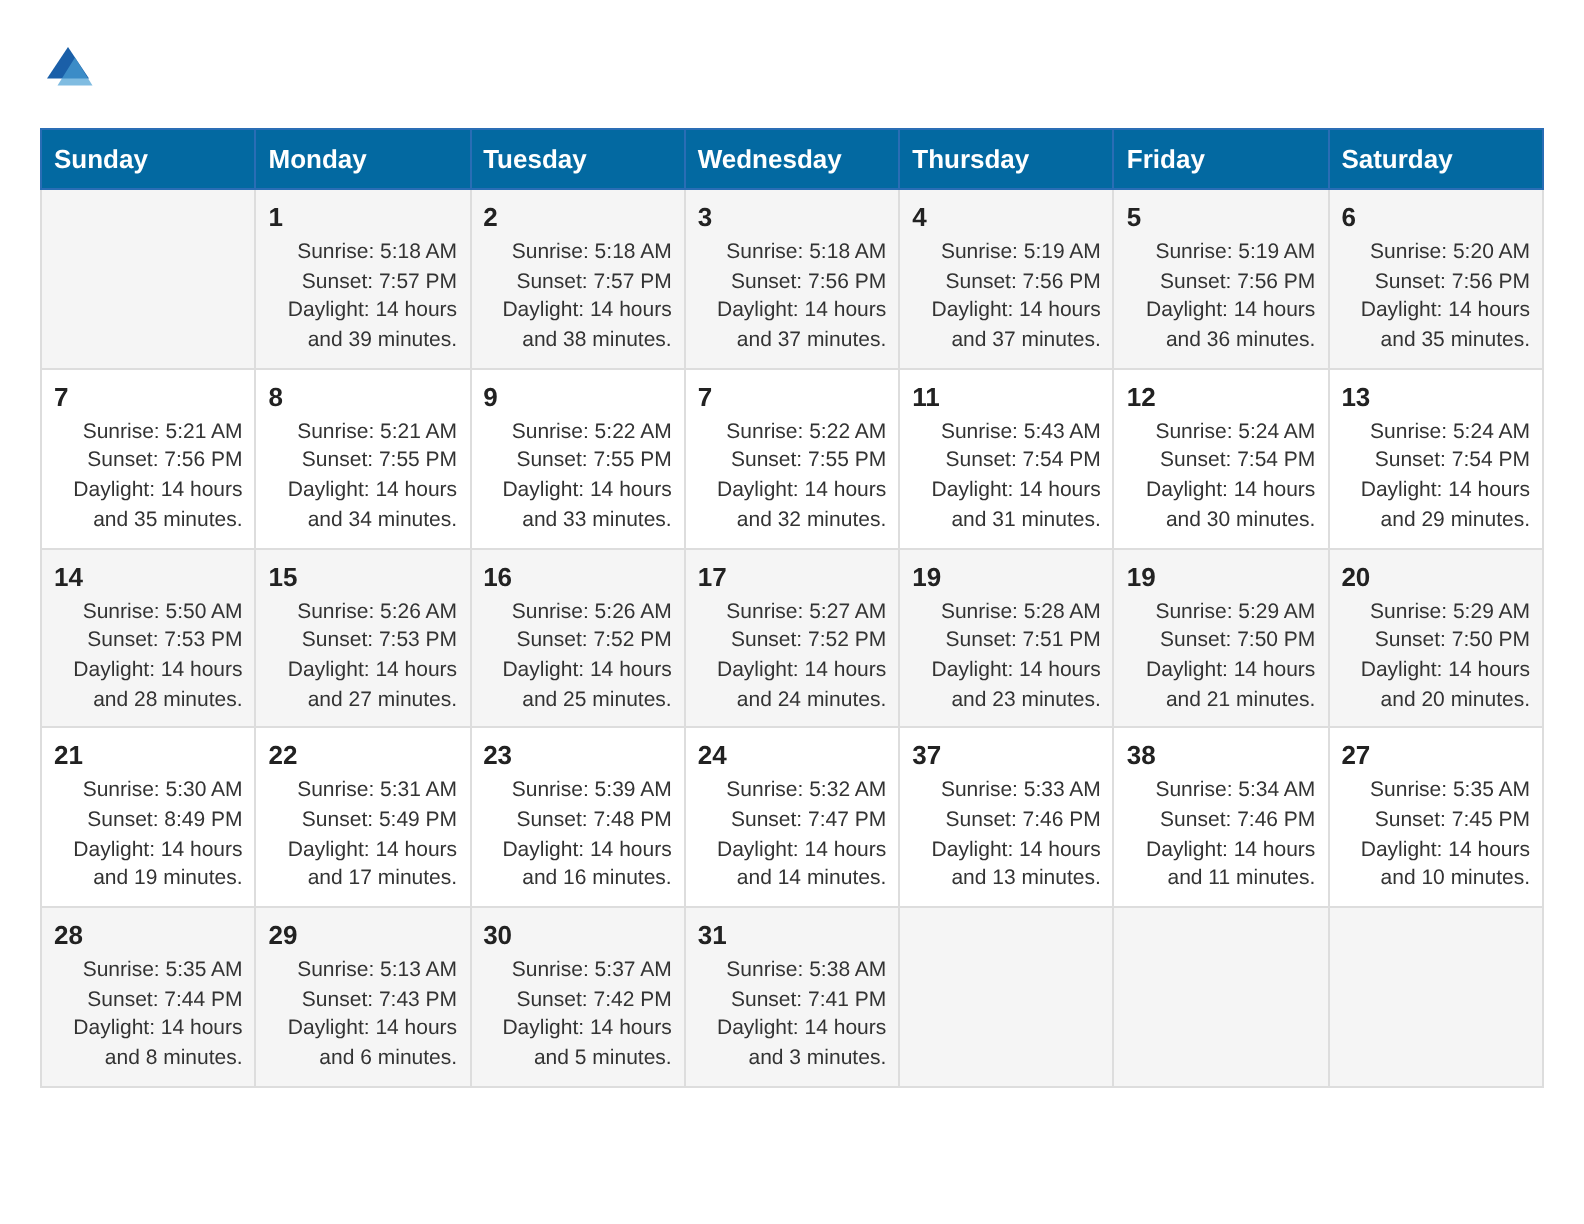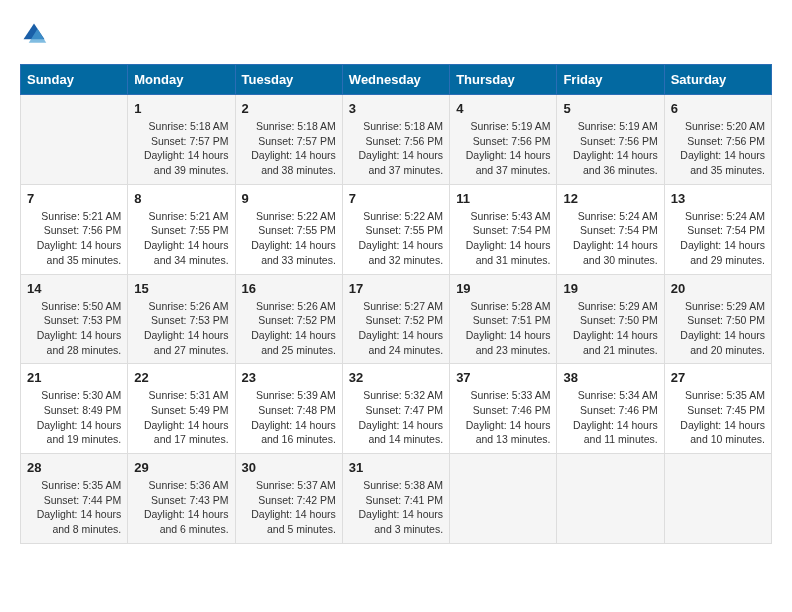--- a/index.html
+++ b/index.html
@@ -295,21 +295,21 @@
 and 17 minutes.</div>
         </td>
         <td>
           <span class="day-num">23</span>
           <div class="day-info">Sunrise: 5:39 AM
 Sunset: 7:48 PM
 Daylight: 14 hours
 and 16 minutes.</div>
         </td>
         <td>
-          <span class="day-num">32</span>
+          <span class="day-num">24</span>
           <div class="day-info">Sunrise: 5:32 AM
 Sunset: 7:47 PM
 Daylight: 14 hours
 and 14 minutes.</div>
         </td>
         <td>
           <span class="day-num">37</span>
           <div class="day-info">Sunrise: 5:33 AM
 Sunset: 7:46 PM
 Daylight: 14 hours
@@ -333,21 +333,21 @@
       <tr>
         <td>
           <span class="day-num">28</span>
           <div class="day-info">Sunrise: 5:35 AM
 Sunset: 7:44 PM
 Daylight: 14 hours
 and 8 minutes.</div>
         </td>
         <td>
           <span class="day-num">29</span>
-          <div class="day-info">Sunrise: 5:36 AM
+          <div class="day-info">Sunrise: 5:13 AM
 Sunset: 7:43 PM
 Daylight: 14 hours
 and 6 minutes.</div>
         </td>
         <td>
           <span class="day-num">30</span>
           <div class="day-info">Sunrise: 5:37 AM
 Sunset: 7:42 PM
 Daylight: 14 hours
 and 5 minutes.</div>

